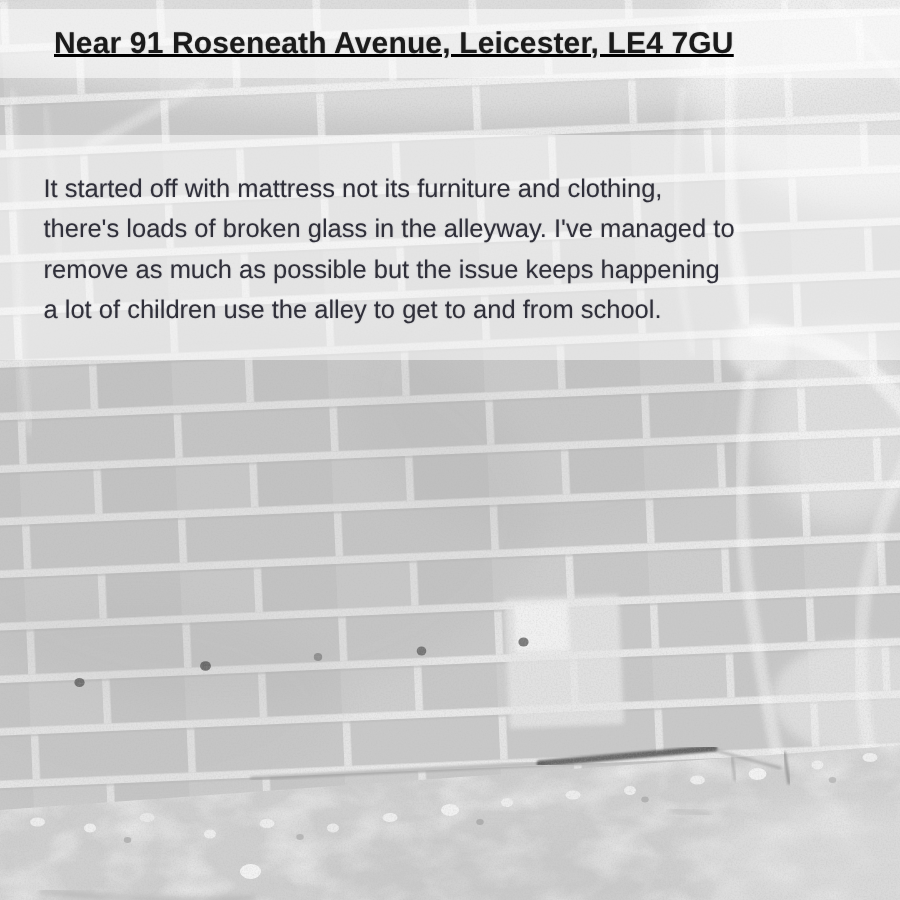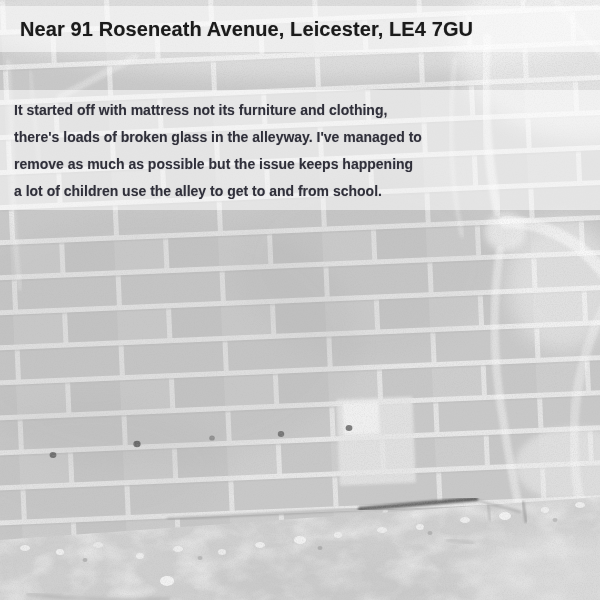--- a/index.html
+++ b/index.html
@@ -6,38 +6,37 @@
   .stage{
     position:relative;width:600px;height:600px;overflow:hidden;
     background:#cfcfcf;
     font-family:"Liberation Sans","DejaVu Sans",sans-serif;
   }
   .stage svg{position:absolute;left:0;top:0;}
   .banner{
     position:absolute;left:0;right:0;top:6px;height:46px;
     background:rgba(255,255,255,0.52);
     display:flex;align-items:center;
-    padding-left:20px;box-sizing:border-box;
+    padding-left:36px;box-sizing:border-box;text-decoration:underline;
   }
   .banner span{
     font-size:20px;font-weight:bold;color:#1b1b1b;
     letter-spacing:0.1px;
     text-shadow:0 0 1px rgba(30,30,30,0.35);
     white-space:nowrap;
   }
   .desc-panel{
     position:absolute;left:0;right:0;top:90px;
     background:rgba(255,255,255,0.52);
     padding:7px 10px 5px 14px;box-sizing:border-box;
   }
   .desc-panel p{
-    margin:0;font-size:14px;line-height:27px;color:#30303a;
+    margin:15px;font-size:17px;line-height:27px;color:#30303a;
     white-space:pre-line;
     text-shadow:0 0 1px rgba(50,50,70,0.3);
-    font-weight:bold;
   }
 </style>
 </head>
 <body>
 
 <div class="stage">
 
   <svg width="600" height="600" viewBox="0 0 600 600" xmlns="http://www.w3.org/2000/svg">
     <defs>
       <pattern id="bricks" width="104" height="70" patternUnits="userSpaceOnUse" patternTransform="rotate(-2.4)">

